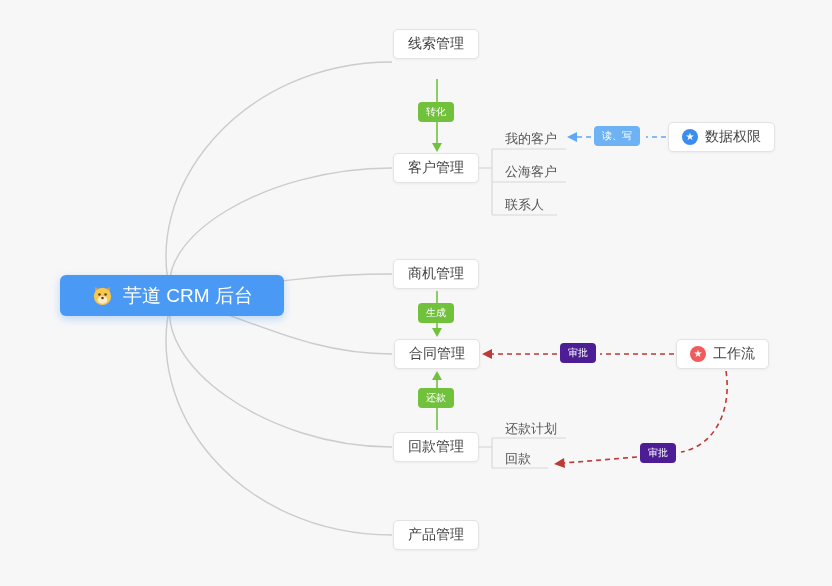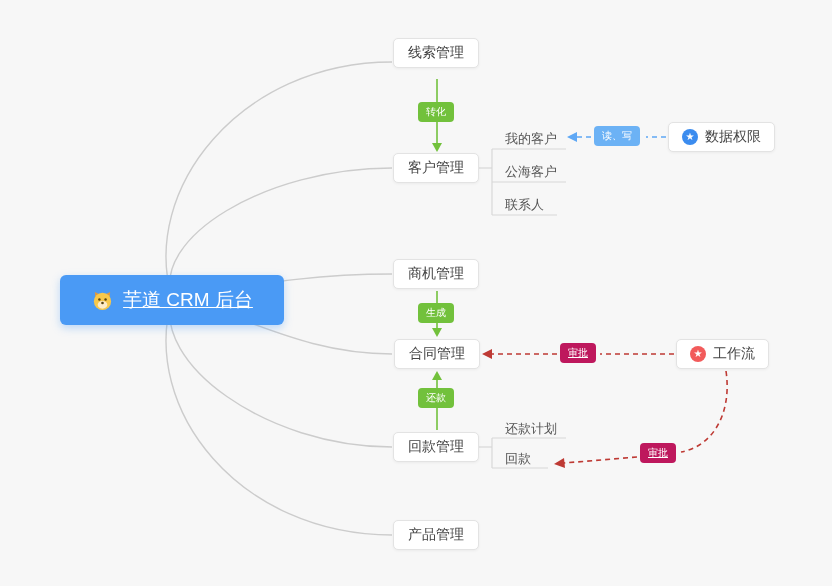--- a/index.html
+++ b/index.html
@@ -4,28 +4,28 @@
 <style>
   html,body{margin:0;padding:0;}
   body{background:#F7F7F7;font-family:"Liberation Sans", sans-serif;}
   .canvas{position:relative;width:832px;height:586px;background:#F7F7F7;overflow:hidden;}
   svg.edges{position:absolute;left:0;top:0;pointer-events:none;}
   .box{position:absolute;background:#FFFFFF;border:1px solid #E3E3E3;border-radius:5px;
        box-shadow:0 1px 3px rgba(0,0,0,0.05);display:flex;align-items:center;justify-content:center;
        font-size:14px;color:#444;box-sizing:border-box;}
   .box.left-node{width:86px;height:30px;}
   .box.right-node{height:30px;padding:0 13px;}
-  .root{position:absolute;left:60px;top:275px;width:224px;height:50px;background:#4A9AF5;
+  .root{position:absolute;left:60px;top:275px;width:224px;height:41px;background:#4A9AF5;
         border-radius:6px;color:#FFFFFF;display:flex;align-items:center;justify-content:center;
-        gap:9px;font-size:19px;box-shadow:0 3px 8px rgba(74,154,245,0.35);text-decoration:underline;}
+        gap:9px;font-size:19px;box-shadow:0 3px 8px rgba(74,154,245,0.35);}
   .badge{position:absolute;color:#FFFFFF;font-size:10px;border-radius:4px;padding:5px 8px;line-height:1;
          display:inline-flex;align-items:center;justify-content:center;}
   .badge.green{background:#72C13C;}
   .badge.blue{background:#6CB2F5;}
-  .badge.red{background:#be185d;text-decoration:underline;}
+  .badge.red{background:#4c1d95;}
   .child-label{position:absolute;font-size:13px;color:#555;white-space:nowrap;}
   .icon-circle{width:16px;height:16px;border-radius:50%;display:inline-flex;align-items:center;
                justify-content:center;color:#FFFFFF;font-size:10px;line-height:1;margin-right:7px;flex:0 0 auto;}
   .icon-circle.blue{background:#3B8CEF;}
   .icon-circle.pink{background:#F25B5B;}
 </style>
 </head>
 <body>
 
 <div class="canvas">
@@ -89,21 +89,21 @@
       <polygon points="20,3 14,6 19,12" fill="#E09A3E"></polygon>
       <circle cx="12" cy="13" r="9" fill="#F8C84B"></circle>
       <ellipse cx="12" cy="16.5" rx="5" ry="4" fill="#FDEBC8"></ellipse>
       <circle cx="8.8" cy="11" r="1.3" fill="#5B4511"></circle>
       <circle cx="15.2" cy="11" r="1.3" fill="#5B4511"></circle>
       <circle cx="12" cy="14.6" r="1.4" fill="#5B4511"></circle>
     </svg>
     <span>芋道 CRM 后台</span>
   </div>
 
-  <div class="box left-node" style="left:393px;top:38px;">
+  <div class="box left-node" style="left:393px;top:29px;">
     <span>线索管理</span>
   </div>
   <div class="box left-node" style="left:393px;top:153px;">
     <span>客户管理</span>
   </div>
   <div class="box left-node" style="left:393px;top:259px;align-items:center;">
     <span>商机管理</span>
   </div>
   <div class="box left-node" style="left:394px;top:339px;">
     <span>合同管理</span>

